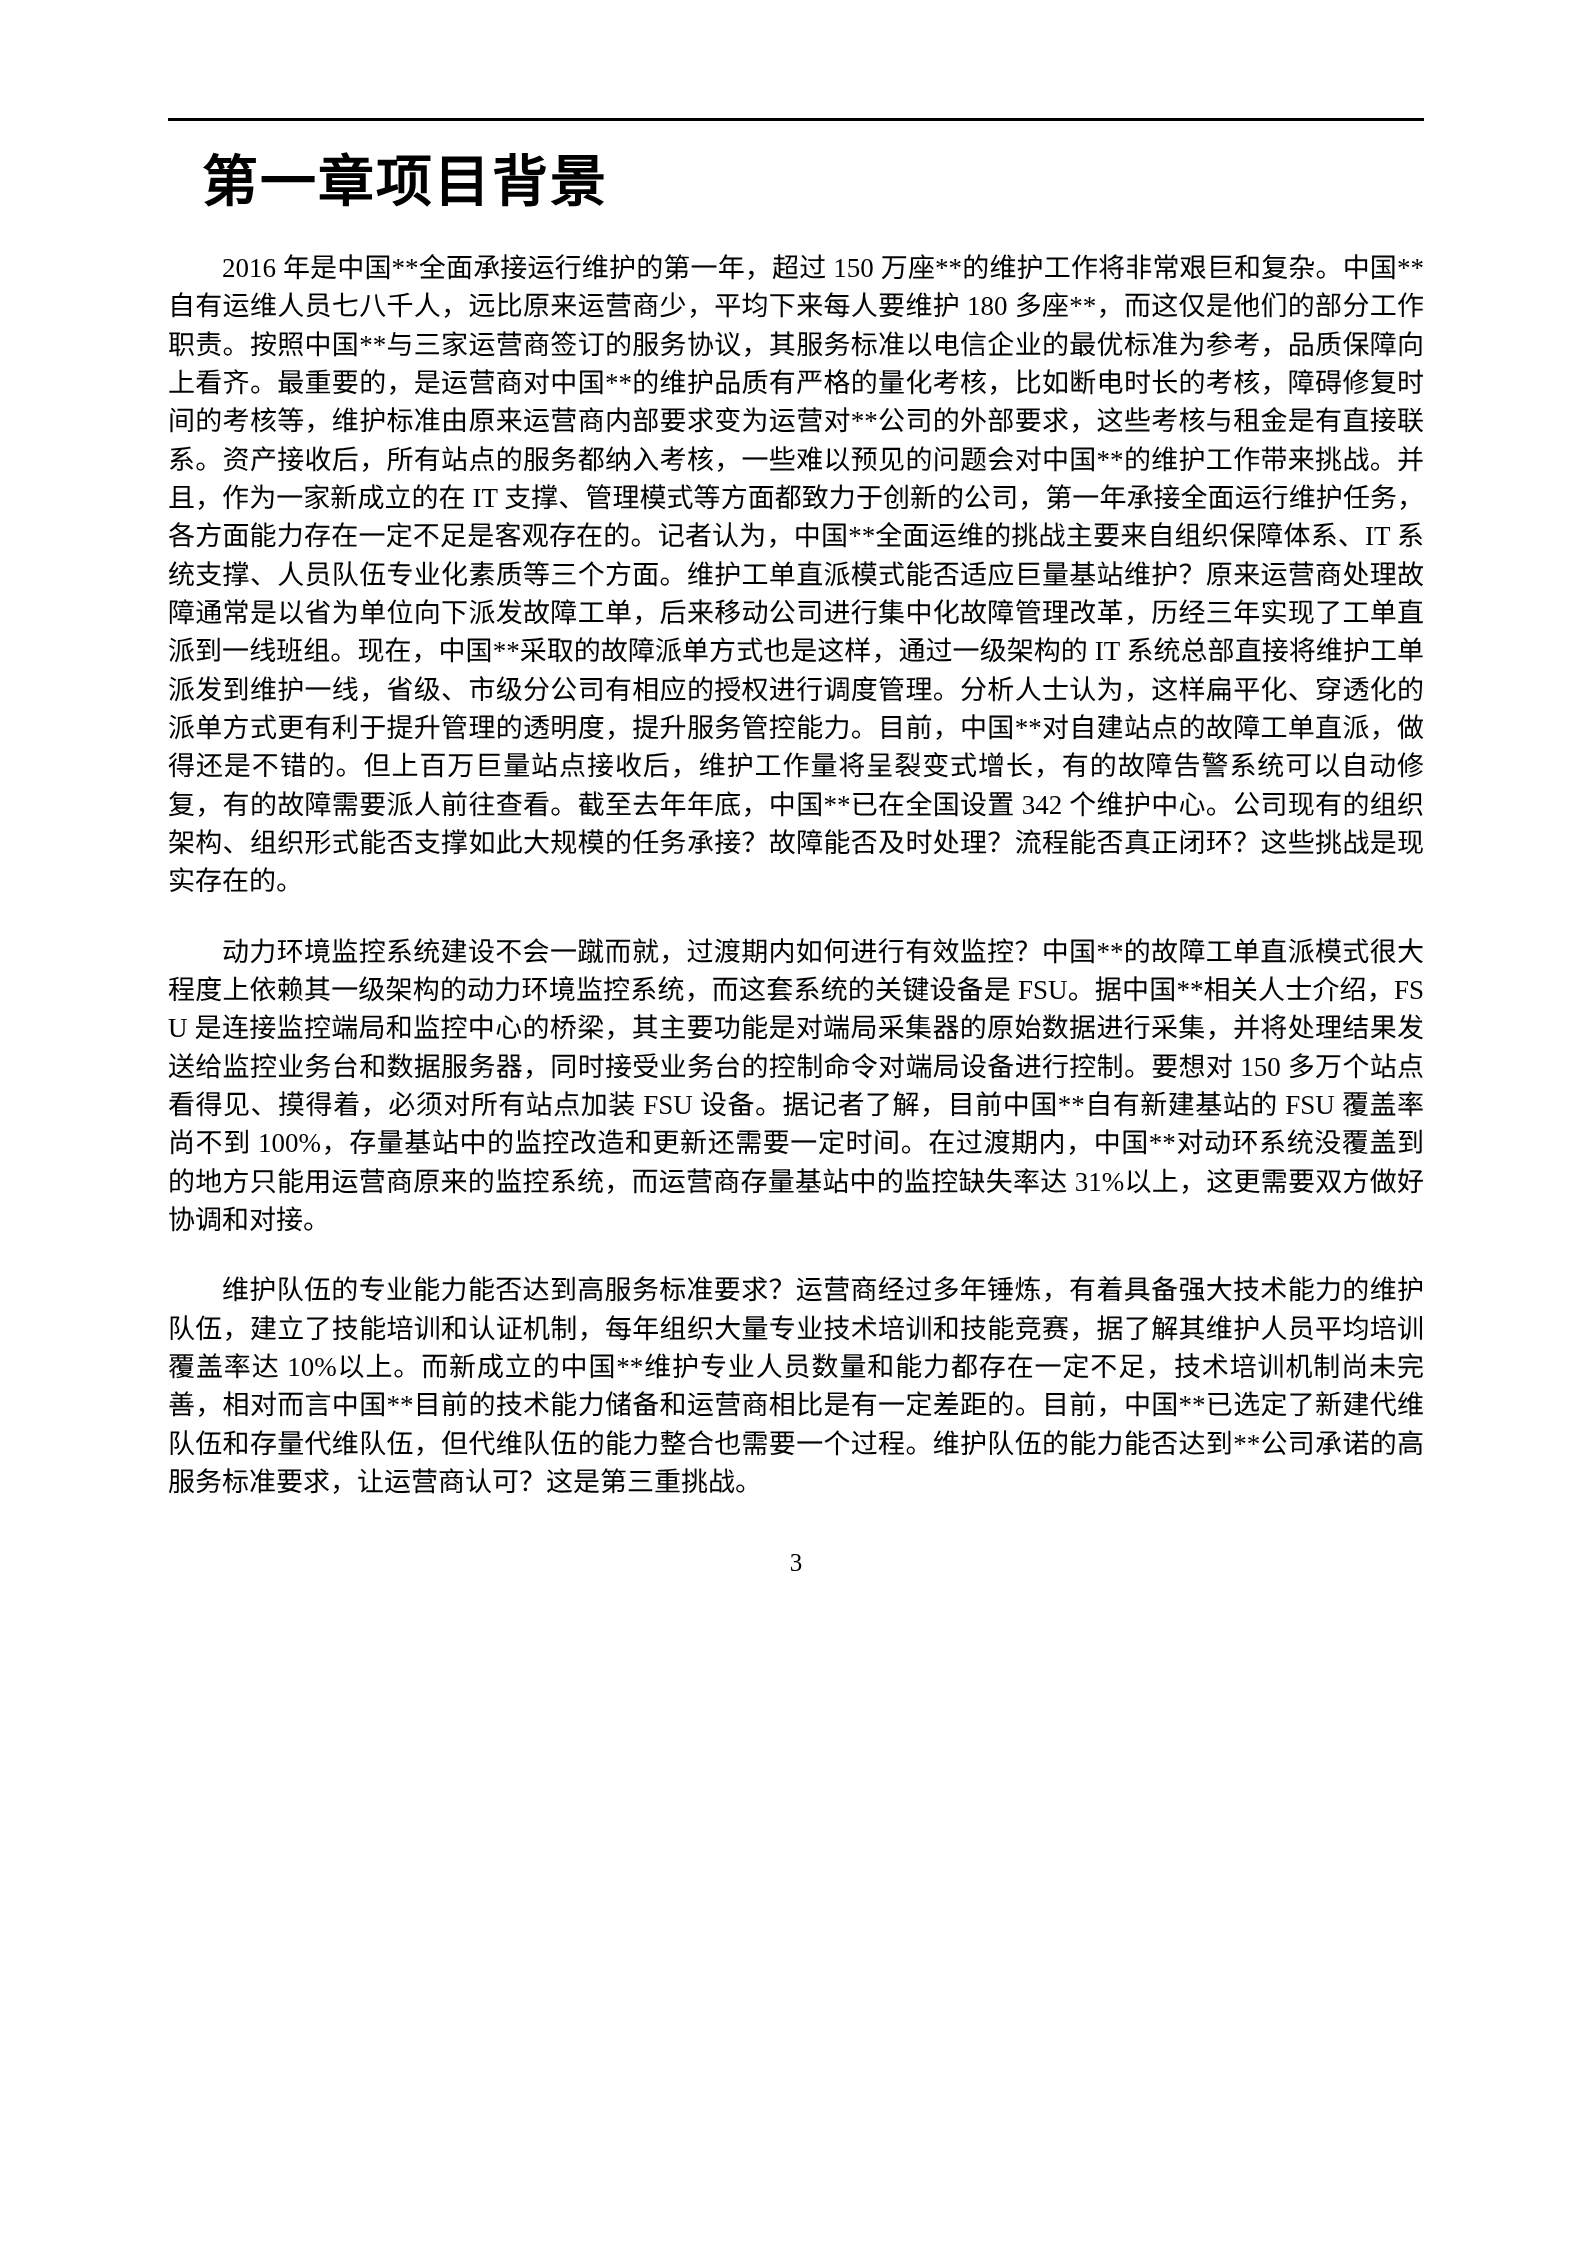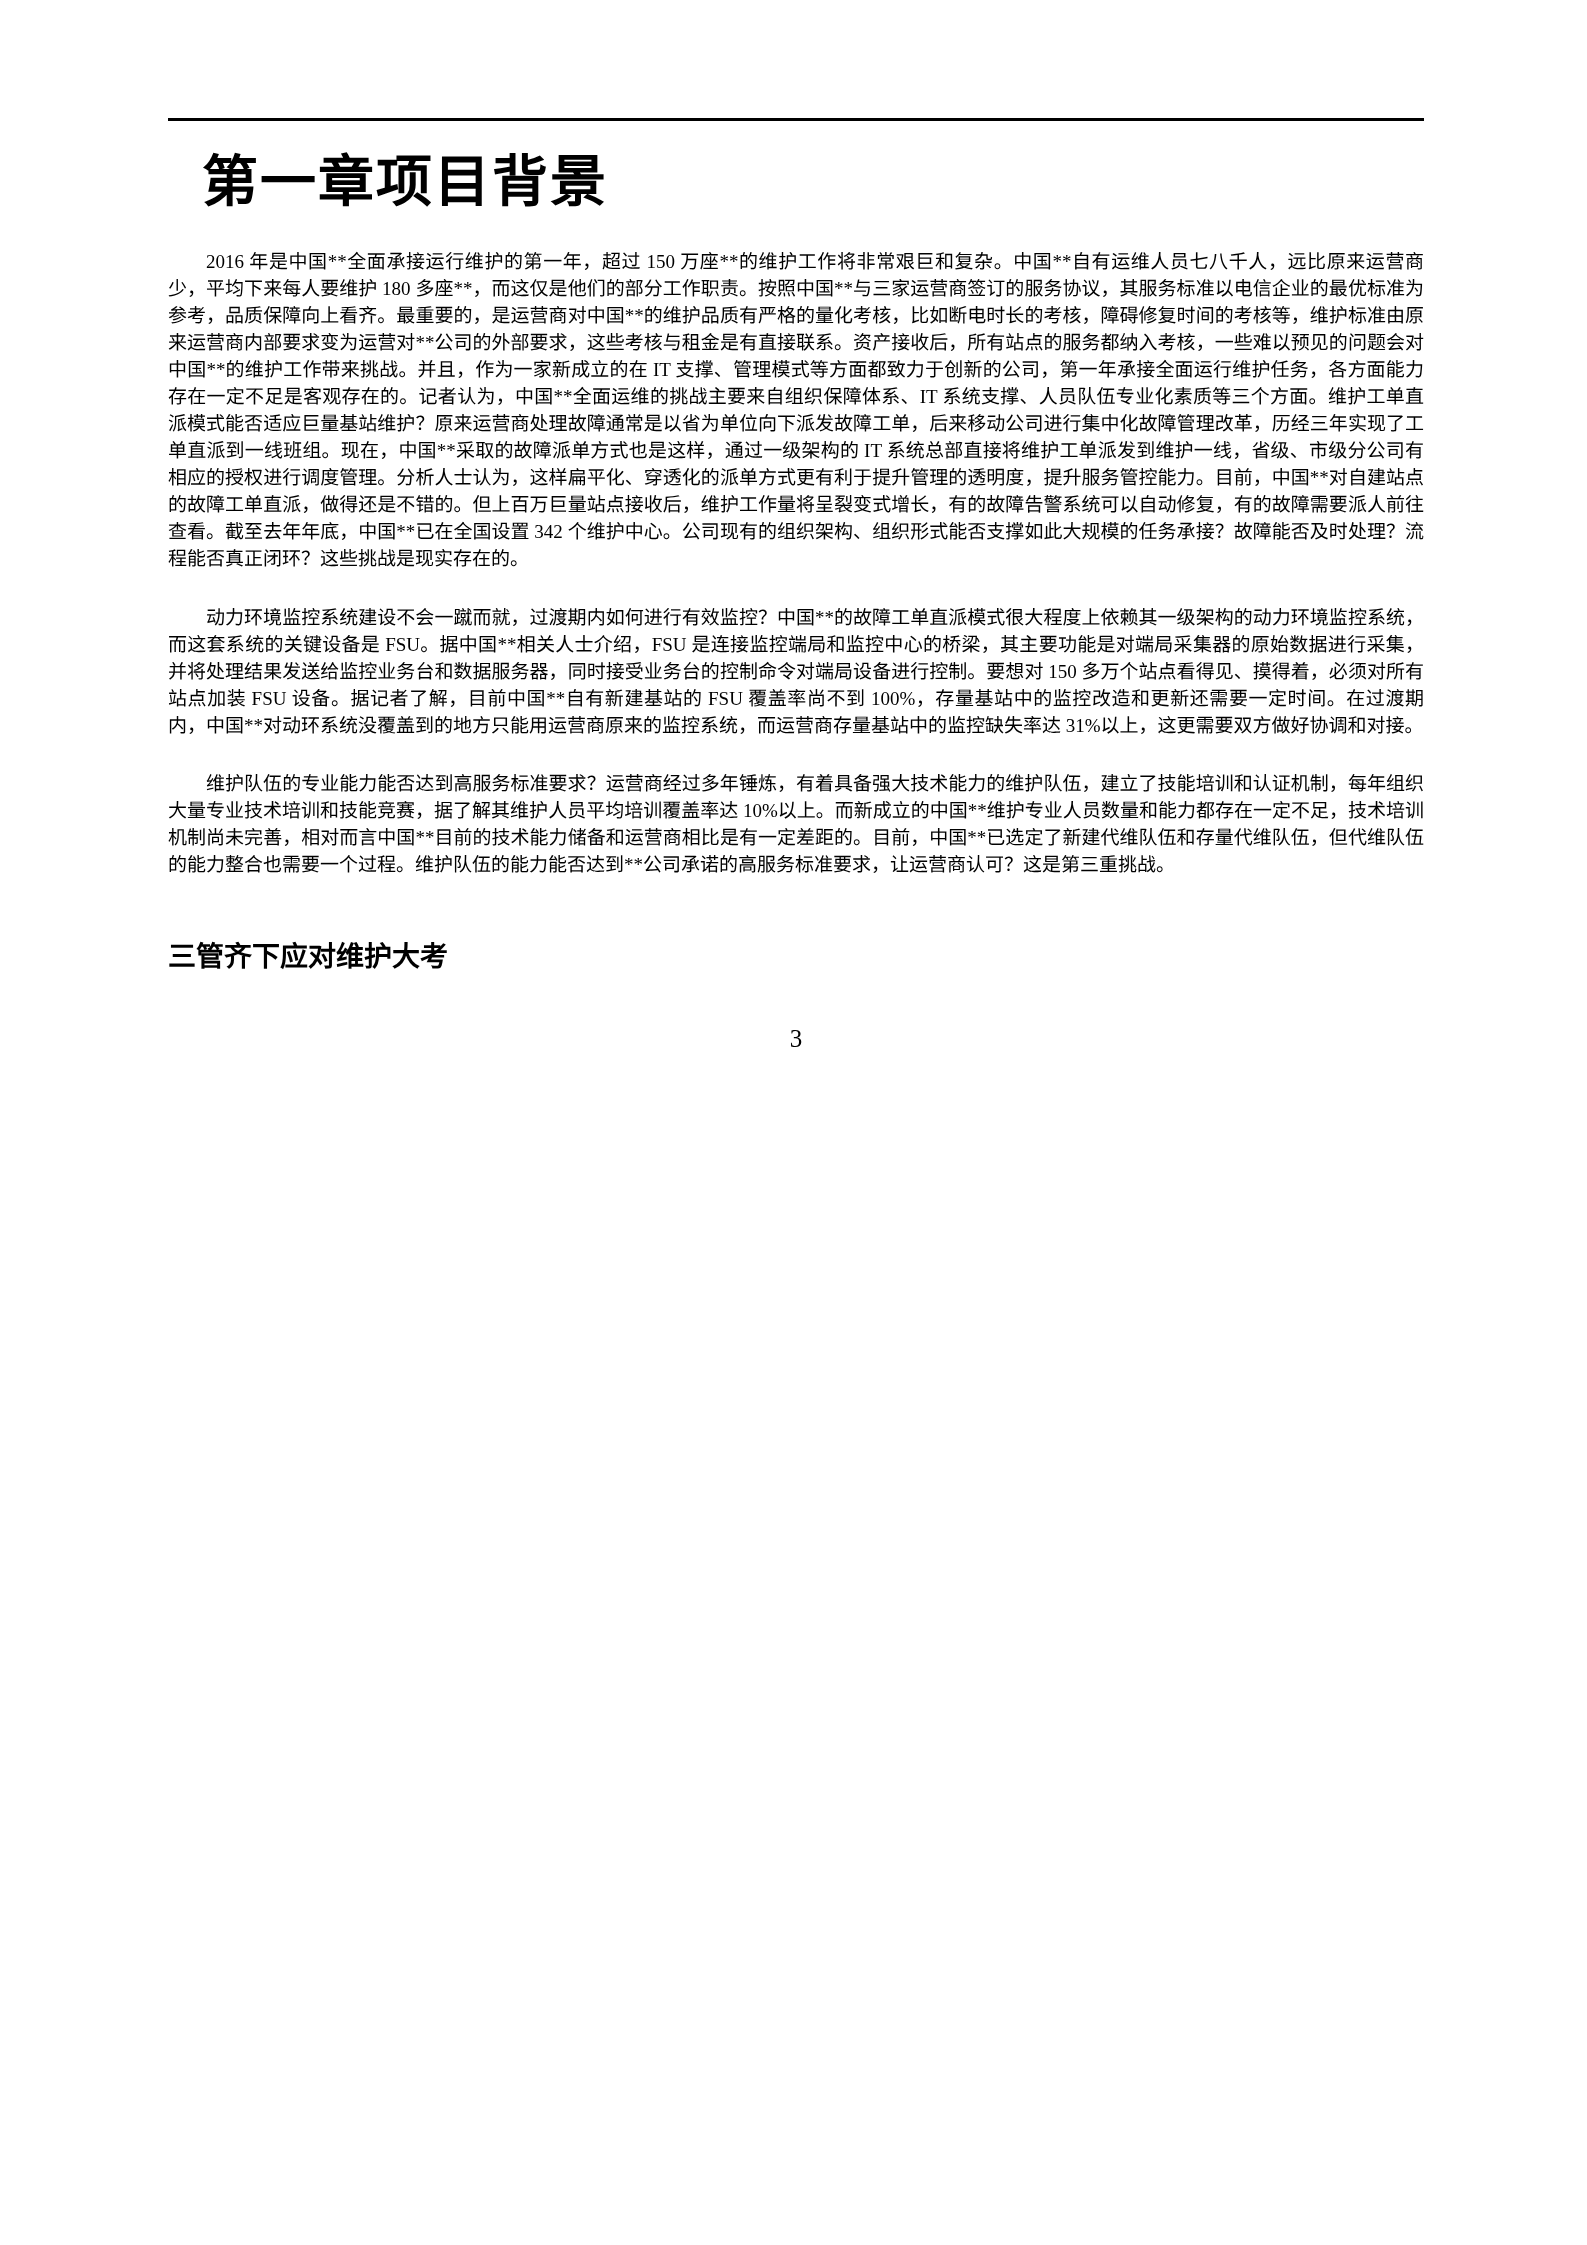--- a/index.html
+++ b/index.html
@@ -42,21 +42,21 @@
   .section-heading {
     margin-top: 56px;
     font-size: 28px;
     font-weight: 700;
     line-height: 1.4;
     color: #000000;
   }
 
   .body-paragraph {
     margin-top: 32px;
-    font-size: 19px;
+    font-size: 27px;
     line-height: 1.42;
     text-align: justify;
     text-justify: inter-ideograph;
     text-indent: 2em;
     color: #000000;
     word-break: break-all;
   }
 
   .section-heading.second {
     margin-top: 58px;
@@ -79,17 +79,16 @@
 
   <h1 class="chapter-title">第一章项目背景</h1>
 
 
   <p class="body-paragraph">2016 年是中国**全面承接运行维护的第一年，超过 150 万座**的维护工作将非常艰巨和复杂。中国**自有运维人员七八千人，远比原来运营商少，平均下来每人要维护 180 多座**，而这仅是他们的部分工作职责。按照中国**与三家运营商签订的服务协议，其服务标准以电信企业的最优标准为参考，品质保障向上看齐。最重要的，是运营商对中国**的维护品质有严格的量化考核，比如断电时长的考核，障碍修复时间的考核等，维护标准由原来运营商内部要求变为运营对**公司的外部要求，这些考核与租金是有直接联系。资产接收后，所有站点的服务都纳入考核，一些难以预见的问题会对中国**的维护工作带来挑战。并且，作为一家新成立的在 IT 支撑、管理模式等方面都致力于创新的公司，第一年承接全面运行维护任务，各方面能力存在一定不足是客观存在的。记者认为，中国**全面运维的挑战主要来自组织保障体系、IT 系统支撑、人员队伍专业化素质等三个方面。维护工单直派模式能否适应巨量基站维护？原来运营商处理故障通常是以省为单位向下派发故障工单，后来移动公司进行集中化故障管理改革，历经三年实现了工单直派到一线班组。现在，中国**采取的故障派单方式也是这样，通过一级架构的 IT 系统总部直接将维护工单派发到维护一线，省级、市级分公司有相应的授权进行调度管理。分析人士认为，这样扁平化、穿透化的派单方式更有利于提升管理的透明度，提升服务管控能力。目前，中国**对自建站点的故障工单直派，做得还是不错的。但上百万巨量站点接收后，维护工作量将呈裂变式增长，有的故障告警系统可以自动修复，有的故障需要派人前往查看。截至去年年底，中国**已在全国设置 342 个维护中心。公司现有的组织架构、组织形式能否支撑如此大规模的任务承接？故障能否及时处理？流程能否真正闭环？这些挑战是现实存在的。</p>
 
   <p class="body-paragraph">动力环境监控系统建设不会一蹴而就，过渡期内如何进行有效监控？中国**的故障工单直派模式很大程度上依赖其一级架构的动力环境监控系统，而这套系统的关键设备是 FSU。据中国**相关人士介绍，FSU 是连接监控端局和监控中心的桥梁，其主要功能是对端局采集器的原始数据进行采集，并将处理结果发送给监控业务台和数据服务器，同时接受业务台的控制命令对端局设备进行控制。要想对 150 多万个站点看得见、摸得着，必须对所有站点加装 FSU 设备。据记者了解，目前中国**自有新建基站的 FSU 覆盖率尚不到 100%，存量基站中的监控改造和更新还需要一定时间。在过渡期内，中国**对动环系统没覆盖到的地方只能用运营商原来的监控系统，而运营商存量基站中的监控缺失率达 31%以上，这更需要双方做好协调和对接。</p>
 
   <p class="body-paragraph">维护队伍的专业能力能否达到高服务标准要求？运营商经过多年锤炼，有着具备强大技术能力的维护队伍，建立了技能培训和认证机制，每年组织大量专业技术培训和技能竞赛，据了解其维护人员平均培训覆盖率达 10%以上。而新成立的中国**维护专业人员数量和能力都存在一定不足，技术培训机制尚未完善，相对而言中国**目前的技术能力储备和运营商相比是有一定差距的。目前，中国**已选定了新建代维队伍和存量代维队伍，但代维队伍的能力整合也需要一个过程。维护队伍的能力能否达到**公司承诺的高服务标准要求，让运营商认可？这是第三重挑战。</p>
 
-  <h2 class="section-heading second">三管齐下应对维护大考</h2>
 
   <div class="page-number">3</div>
 
 </div>
 
 </body></html>

